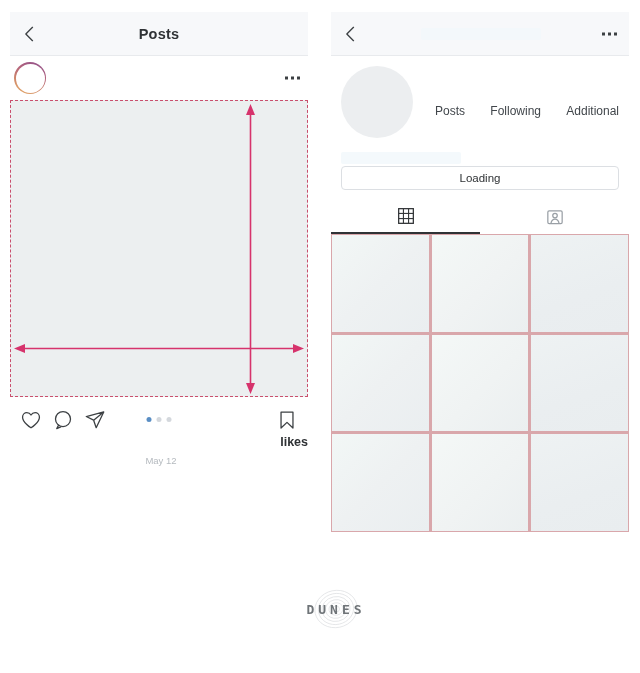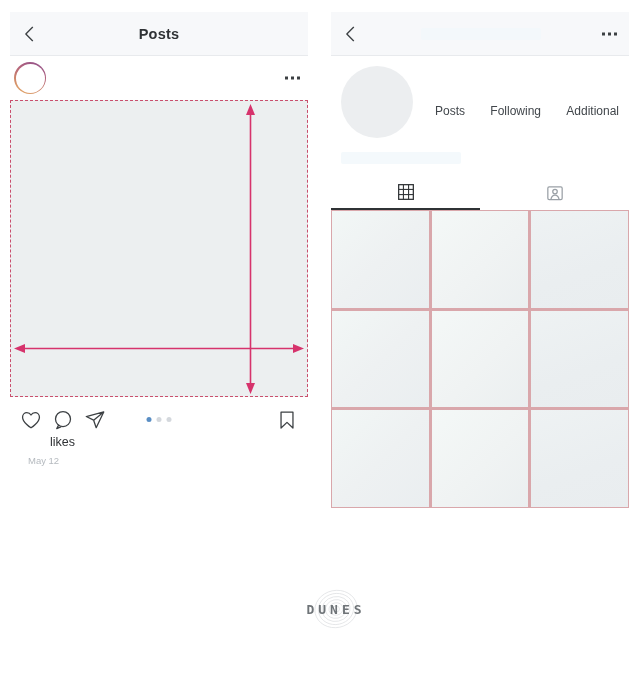--- a/index.html
+++ b/index.html
@@ -169,40 +169,42 @@
     height: 5px;
     border-radius: 50%;
     background: #d4d8dd;
     display: block;
   }
   .page-dots i.on { background: #5a8ec4; }
 
   .likes-row {
     padding: 0 0 0 40px;
     font-size: 12.5px;
-    font-weight: normal;
+    font-weight: bold;
     color: #2f3235;
     margin-top: -2px;
+    text-align: right;
   }
 
   
   .caption {
     padding: 20px 14px 0 14px;
     font-size: 10.5px;
     line-height: 14px;
     color: #d64a5e;
   }
   .caption .more {
     color: #9aa0a6;
     font-size: 11px;
   }
   .post-date {
     padding: 6px 14px 0 18px;
     font-size: 9.5px;
     color: #b5babf;
+    text-align: center;
   }
 
   
   .profile-top {
     position: relative;
     height: 80px;
   }
   .avatar-big {
     position: absolute;
     left: 10px;
@@ -406,20 +408,21 @@
     <div class="avatar-big"></div>
     <div class="stats">
       <div class="stat-label">Posts</div>
       <div class="stat-label">Following</div>
       <div class="stat-label">Additional</div>
     </div>
     <div class="bio-ph"></div>
   </div>
 
   <div class="btn-row">
+    <div class="pbtn">Loading</div>
   </div>
 
   <div class="tabs">
     <div class="tab active">
       <svg class="tab-ico" viewBox="0 0 24 24">
         <rect x="3.2" y="3.2" width="17.6" height="17.6" fill="none" stroke="#2f3235" stroke-width="1.5"></rect>
         <line x1="8.9" y1="3.2" x2="8.9" y2="20.8" stroke="#2f3235" stroke-width="1.3"></line>
         <line x1="15.1" y1="3.2" x2="15.1" y2="20.8" stroke="#2f3235" stroke-width="1.3"></line>
         <line x1="3.2" y1="8.9" x2="20.8" y2="8.9" stroke="#2f3235" stroke-width="1.3"></line>
         <line x1="3.2" y1="15.1" x2="20.8" y2="15.1" stroke="#2f3235" stroke-width="1.3"></line>

